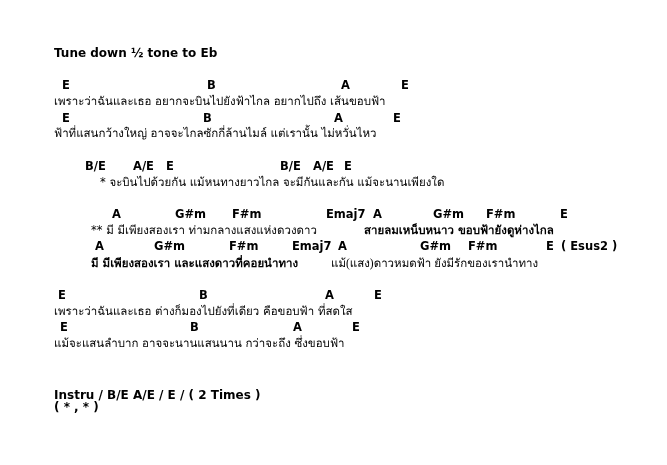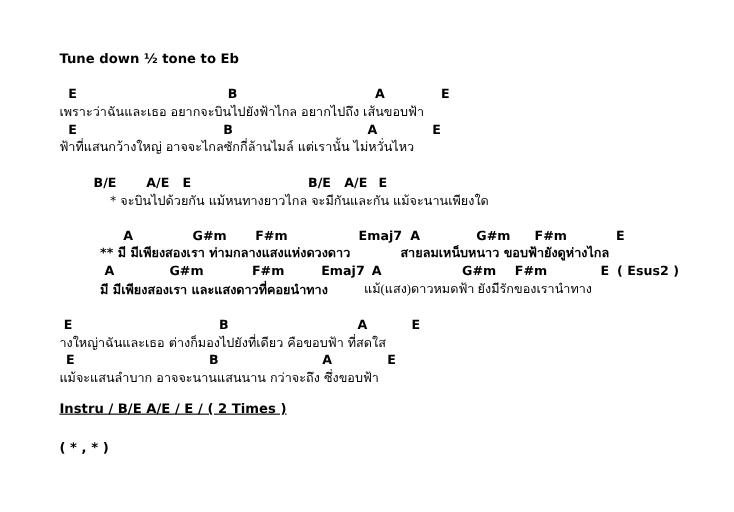--- a/index.html
+++ b/index.html
@@ -43,46 +43,46 @@
 
   <div>
     <span class="abs chord" style="left:112px;top:207px;">A</span>
     <span class="abs chord" style="left:175px;top:207px;">G#m</span>
     <span class="abs chord" style="left:232px;top:207px;">F#m</span>
     <span class="abs chord" style="left:326px;top:207px;">Emaj7</span>
     <span class="abs chord" style="left:373px;top:207px;">A</span>
     <span class="abs chord" style="left:433px;top:207px;">G#m</span>
     <span class="abs chord" style="left:486px;top:207px;">F#m</span>
     <span class="abs chord" style="left:560px;top:207px;">E</span>
-    <div class="abs lyric" style="left:91px;top:223px;font-weight:bold;">** มี มีเพียงสองเรา ท่ามกลางแสงแห่งดวงดาว</div>
+    <div class="abs lyric" style="left:91px;top:223px;">** มี มีเพียงสองเรา ท่ามกลางแสงแห่งดวงดาว</div>
     <div class="abs lyric" style="left:364px;top:223px;font-weight:bold;">สายลมเหน็บหนาว ขอบฟ้ายังดูห่างไกล</div>
 
     <span class="abs chord" style="left:95px;top:239px;">A</span>
     <span class="abs chord" style="left:154px;top:239px;">G#m</span>
     <span class="abs chord" style="left:229px;top:239px;">F#m</span>
     <span class="abs chord" style="left:292px;top:239px;">Emaj7</span>
     <span class="abs chord" style="left:338px;top:239px;">A</span>
     <span class="abs chord" style="left:420px;top:239px;">G#m</span>
     <span class="abs chord" style="left:468px;top:239px;">F#m</span>
     <span class="abs chord" style="left:546px;top:239px;">E</span>
     <span class="abs chord" style="left:561px;top:239px;">( Esus2 )</span>
     <div class="abs lyric" style="left:91px;top:256px;font-weight:bold;">มี มีเพียงสองเรา และแสงดาวที่คอยนำทาง</div>
     <div class="abs lyric" style="left:331px;top:256px;font-family:Liberation Serif, serif;">แม้(แสง)ดาวหมดฟ้า ยังมีรักของเรานำทาง</div>
   </div>
 
   <div>
     <span class="abs chord" style="left:58px;top:288px;">E</span>
     <span class="abs chord" style="left:199px;top:288px;">B</span>
     <span class="abs chord" style="left:325px;top:288px;">A</span>
     <span class="abs chord" style="left:374px;top:288px;">E</span>
-    <div class="abs lyric" style="left:54px;top:304px;">างใหญ่าฉันและเธอ ต่างก็มองไปยังที่เดียว คือขอบฟ้า ที่สดใส</div>
+    <div class="abs lyric" style="left:54px;top:304px;">เพราะว่าฉันและเธอ ต่างก็มองไปยังที่เดียว คือขอบฟ้า ที่สดใส</div>
 
     <span class="abs chord" style="left:60px;top:320px;">E</span>
     <span class="abs chord" style="left:190px;top:320px;">B</span>
     <span class="abs chord" style="left:293px;top:320px;">A</span>
     <span class="abs chord" style="left:352px;top:320px;">E</span>
     <div class="abs lyric" style="left:54px;top:336px;">แม้จะแสนลำบาก อาจจะนานแสนนาน กว่าจะถึง ซึ่งขอบฟ้า</div>
   </div>
 
-  <div class="abs bold" style="left:54px;top:364px;text-decoration:underline;">Instru  / B/E A/E / E /  ( 2 Times )</div>
+  <div class="abs bold" style="left:54px;top:388px;">Instru  / B/E A/E / E /  ( 2 Times )</div>
   <div class="abs bold" style="left:54px;top:400px;">( * , * )</div>
 
 </div>
 
 </body></html>

